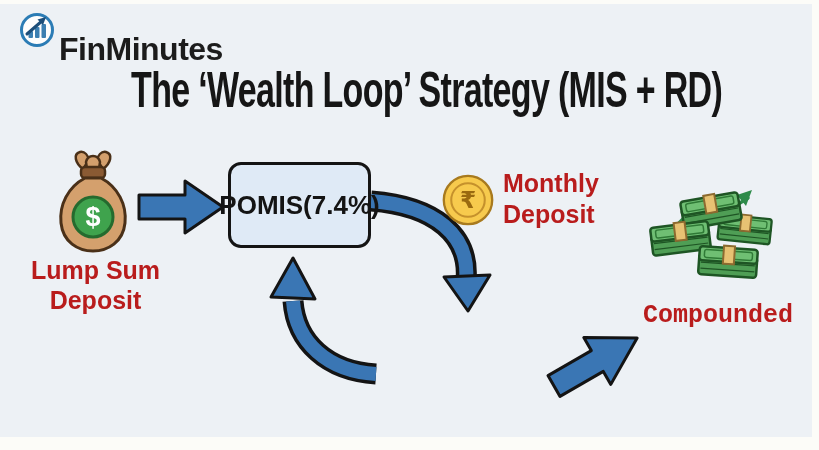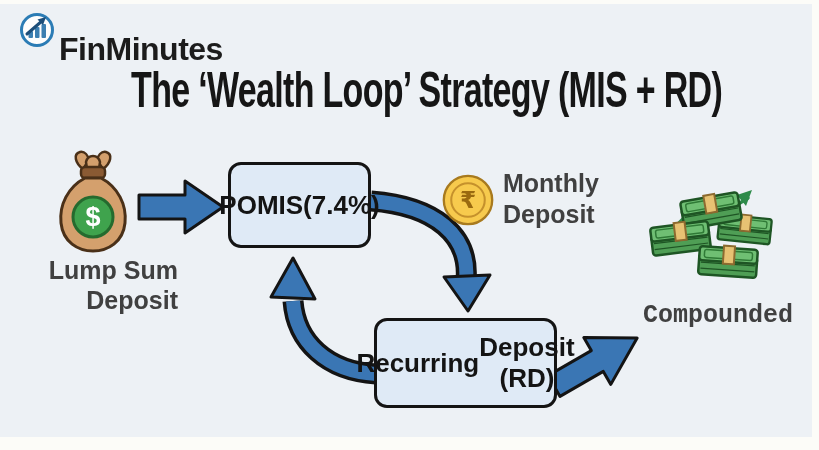--- a/index.html
+++ b/index.html
@@ -30,22 +30,22 @@
 
   
   #flow-arrows{position:absolute;left:0;top:0;width:819px;height:450px;}
 
   
   #money-bag-icon{position:absolute;left:50px;top:149px;width:86px;height:106px;}
   #rupee-coin-icon{position:absolute;left:441px;top:173px;width:54px;height:54px;}
   #cash-stacks-icon{position:absolute;left:648px;top:184px;width:132px;height:112px;}
 
   
-  .node-label{position:absolute;font-weight:bold;font-size:25px;line-height:30px;color:#404040;}
-  #lump-sum-label{left:13px;top:255px;width:165px;text-align:right;}
+  .node-label{position:absolute;font-weight:bold;font-size:25px;line-height:30px;color:#b91c1c;}
+  #lump-sum-label{left:13px;top:255px;width:165px;text-align:center;}
   #monthly-interest-label{left:503px;top:168px;width:120px;text-align:left;line-height:31px;}
   #compounded-growth-label{left:628px;top:301px;width:180px;text-align:center;font-family:Liberation Mono, monospace;}
 
   
   .flow-box{
     position:absolute;background:#dfeaf6;border:3.5px solid #141414;border-radius:13px;
     display:flex;flex-direction:row;align-items:center;justify-content:center;
     font-weight:bold;font-size:26px;line-height:31px;color:#141414;text-align:center;
     box-sizing:border-box;
   }
@@ -120,24 +120,20 @@
   <svg id="rupee-coin-icon" viewBox="0 0 58 58">
     <circle cx="29" cy="29" r="26" fill="#f7ca4d" stroke="#a87a1e" stroke-width="2.5"></circle>
     <circle cx="29" cy="29" r="18" fill="none" stroke="#c5912c" stroke-width="2.2"></circle>
     <text x="29" y="38" text-anchor="middle" font-size="25" font-weight="bold" fill="#9a6a10">₹</text>
   </svg>
   <div id="monthly-interest-label" class="node-label">
     <div>Monthly</div>
     <div>Deposit</div>
   </div>
 
-  <div id="rd-box" class="flow-box">
-    <div>Recurring</div>
-    <div>Deposit (RD)</div>
-  </div>
 
   <svg id="cash-stacks-icon" viewBox="0 0 132 112">
     <defs>
       <g id="bundle">
         <rect x="0" y="8" width="58" height="20" rx="3" fill="#4f9e55" stroke="#1e5524" stroke-width="2.5"></rect>
         <line x1="2" y1="16" x2="56" y2="16" stroke="#1e5524" stroke-width="1.2"></line>
         <line x1="2" y1="22" x2="56" y2="22" stroke="#1e5524" stroke-width="1.2"></line>
         <rect x="0" y="0" width="58" height="14" rx="3" fill="#6fbf73" stroke="#1e5524" stroke-width="2.5"></rect>
         <rect x="5" y="3" width="48" height="8" rx="2" fill="none" stroke="#2f7a36" stroke-width="1.5"></rect>
         <rect x="24" y="-2" width="11" height="18" fill="#e7c273" stroke="#8d6a2f" stroke-width="2"></rect>

